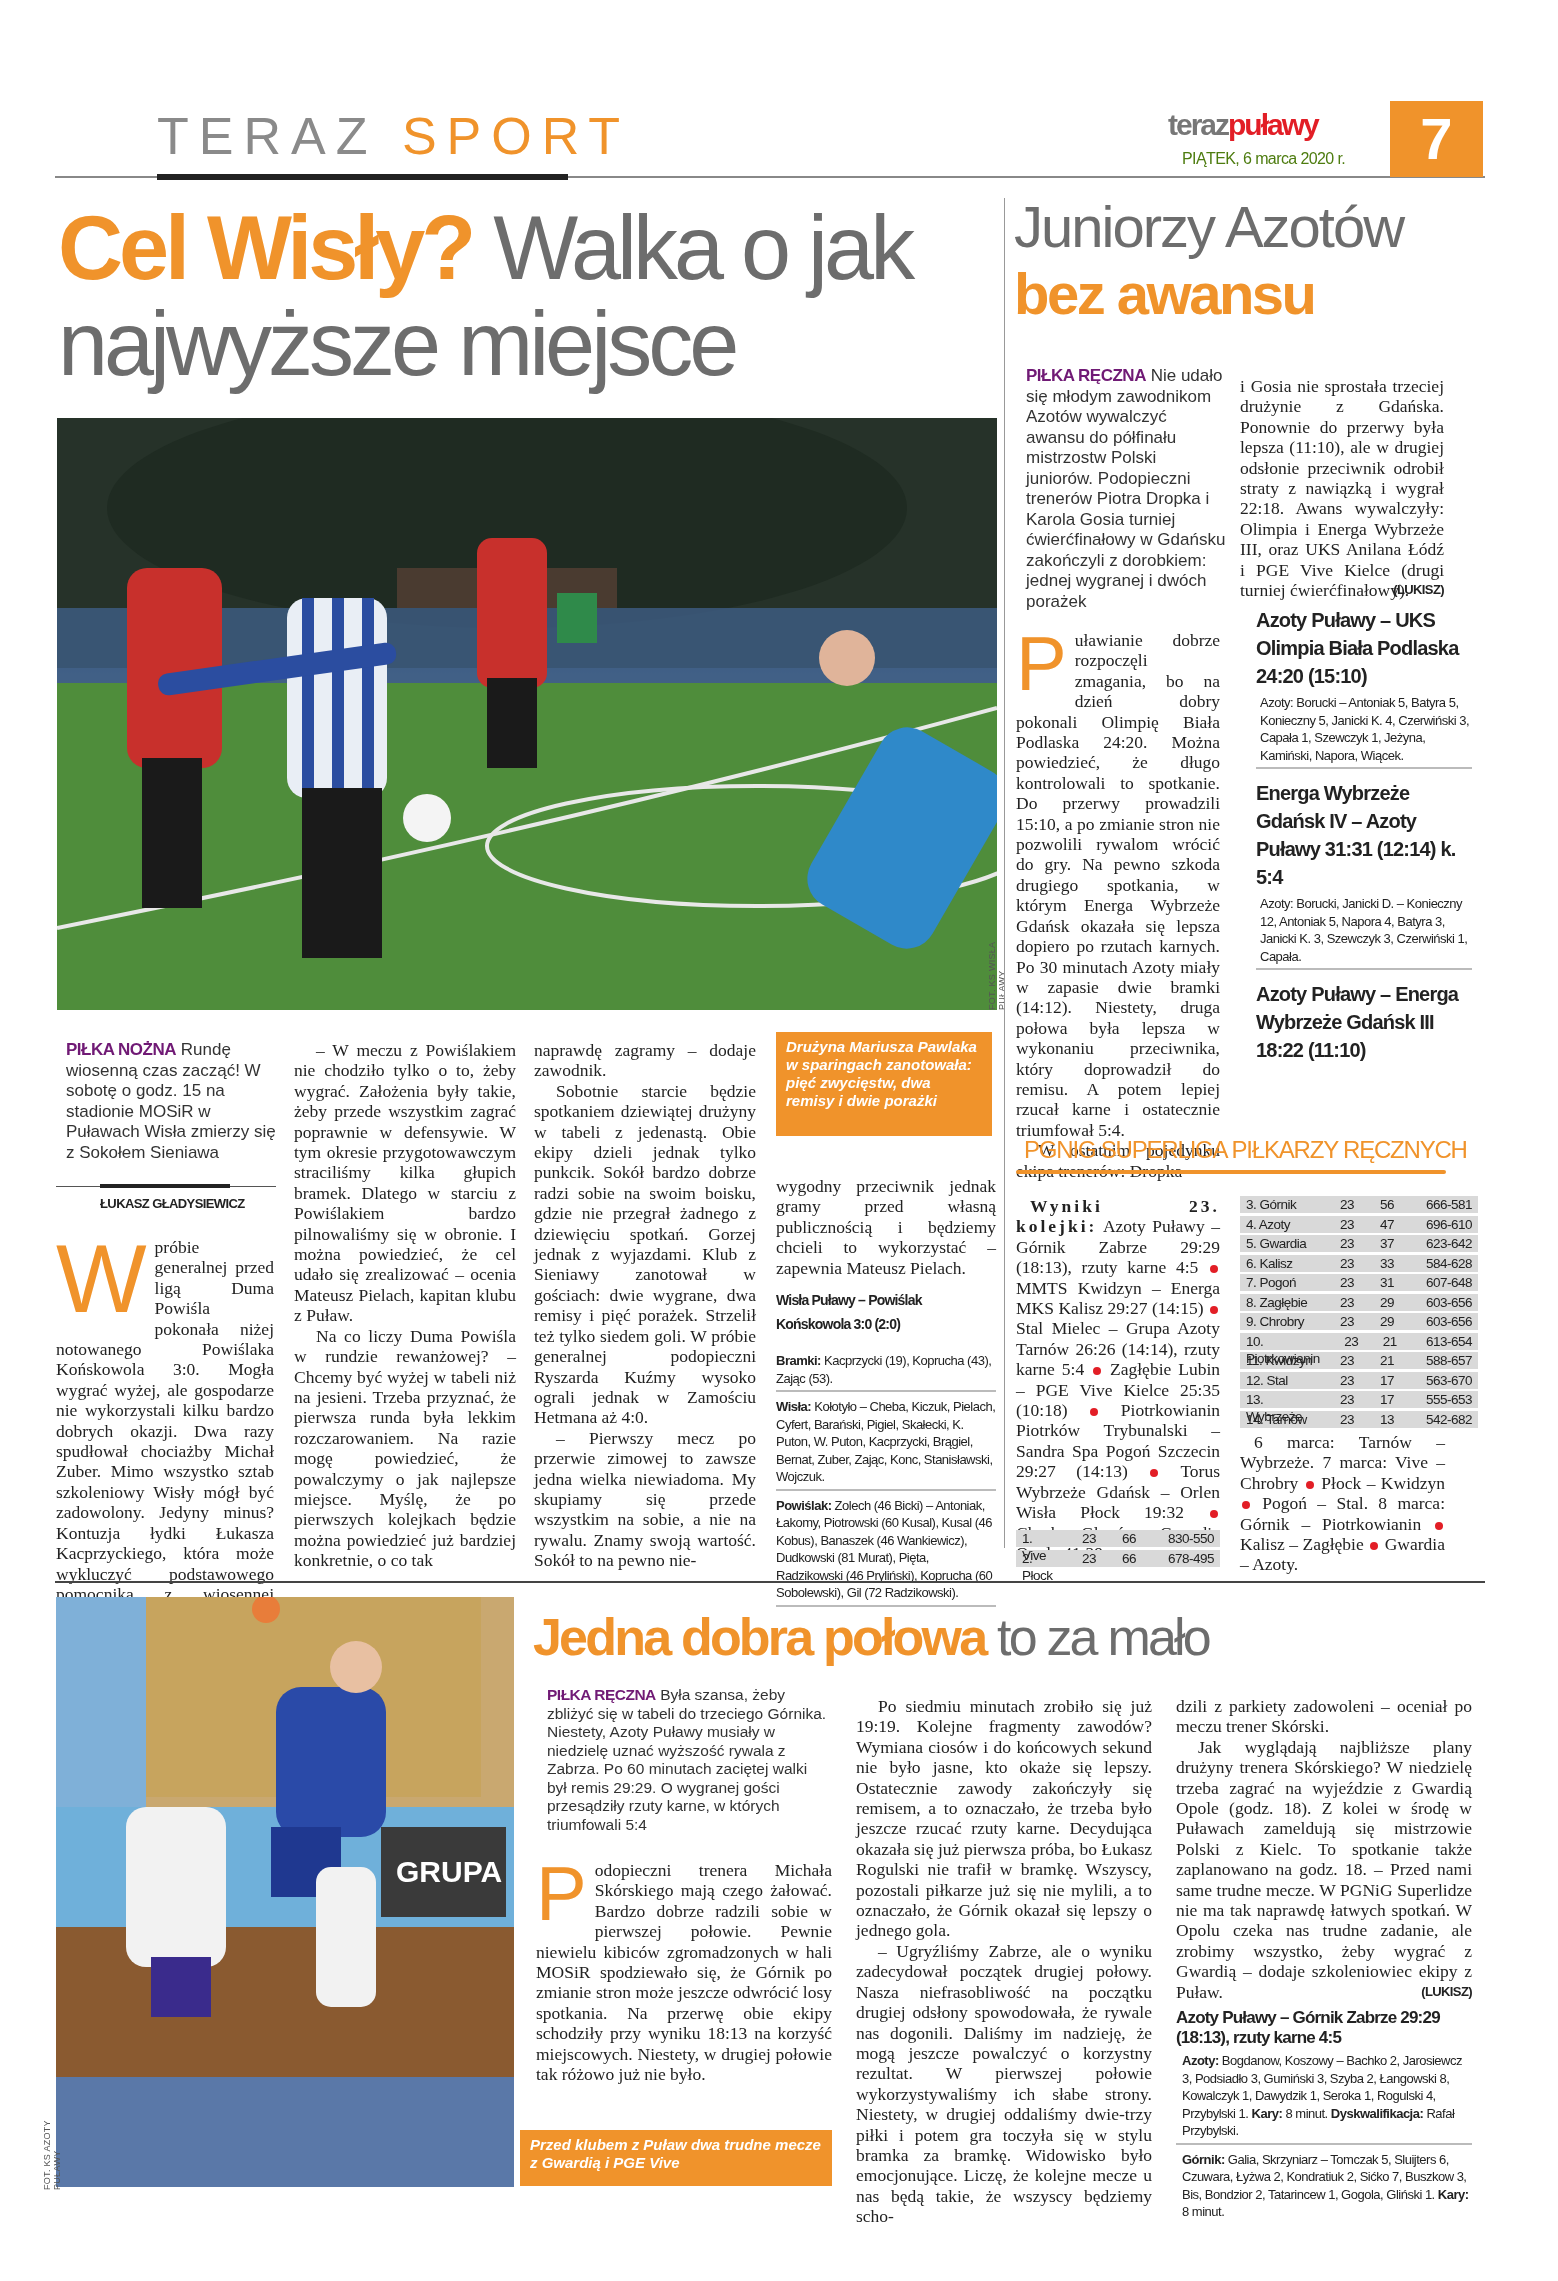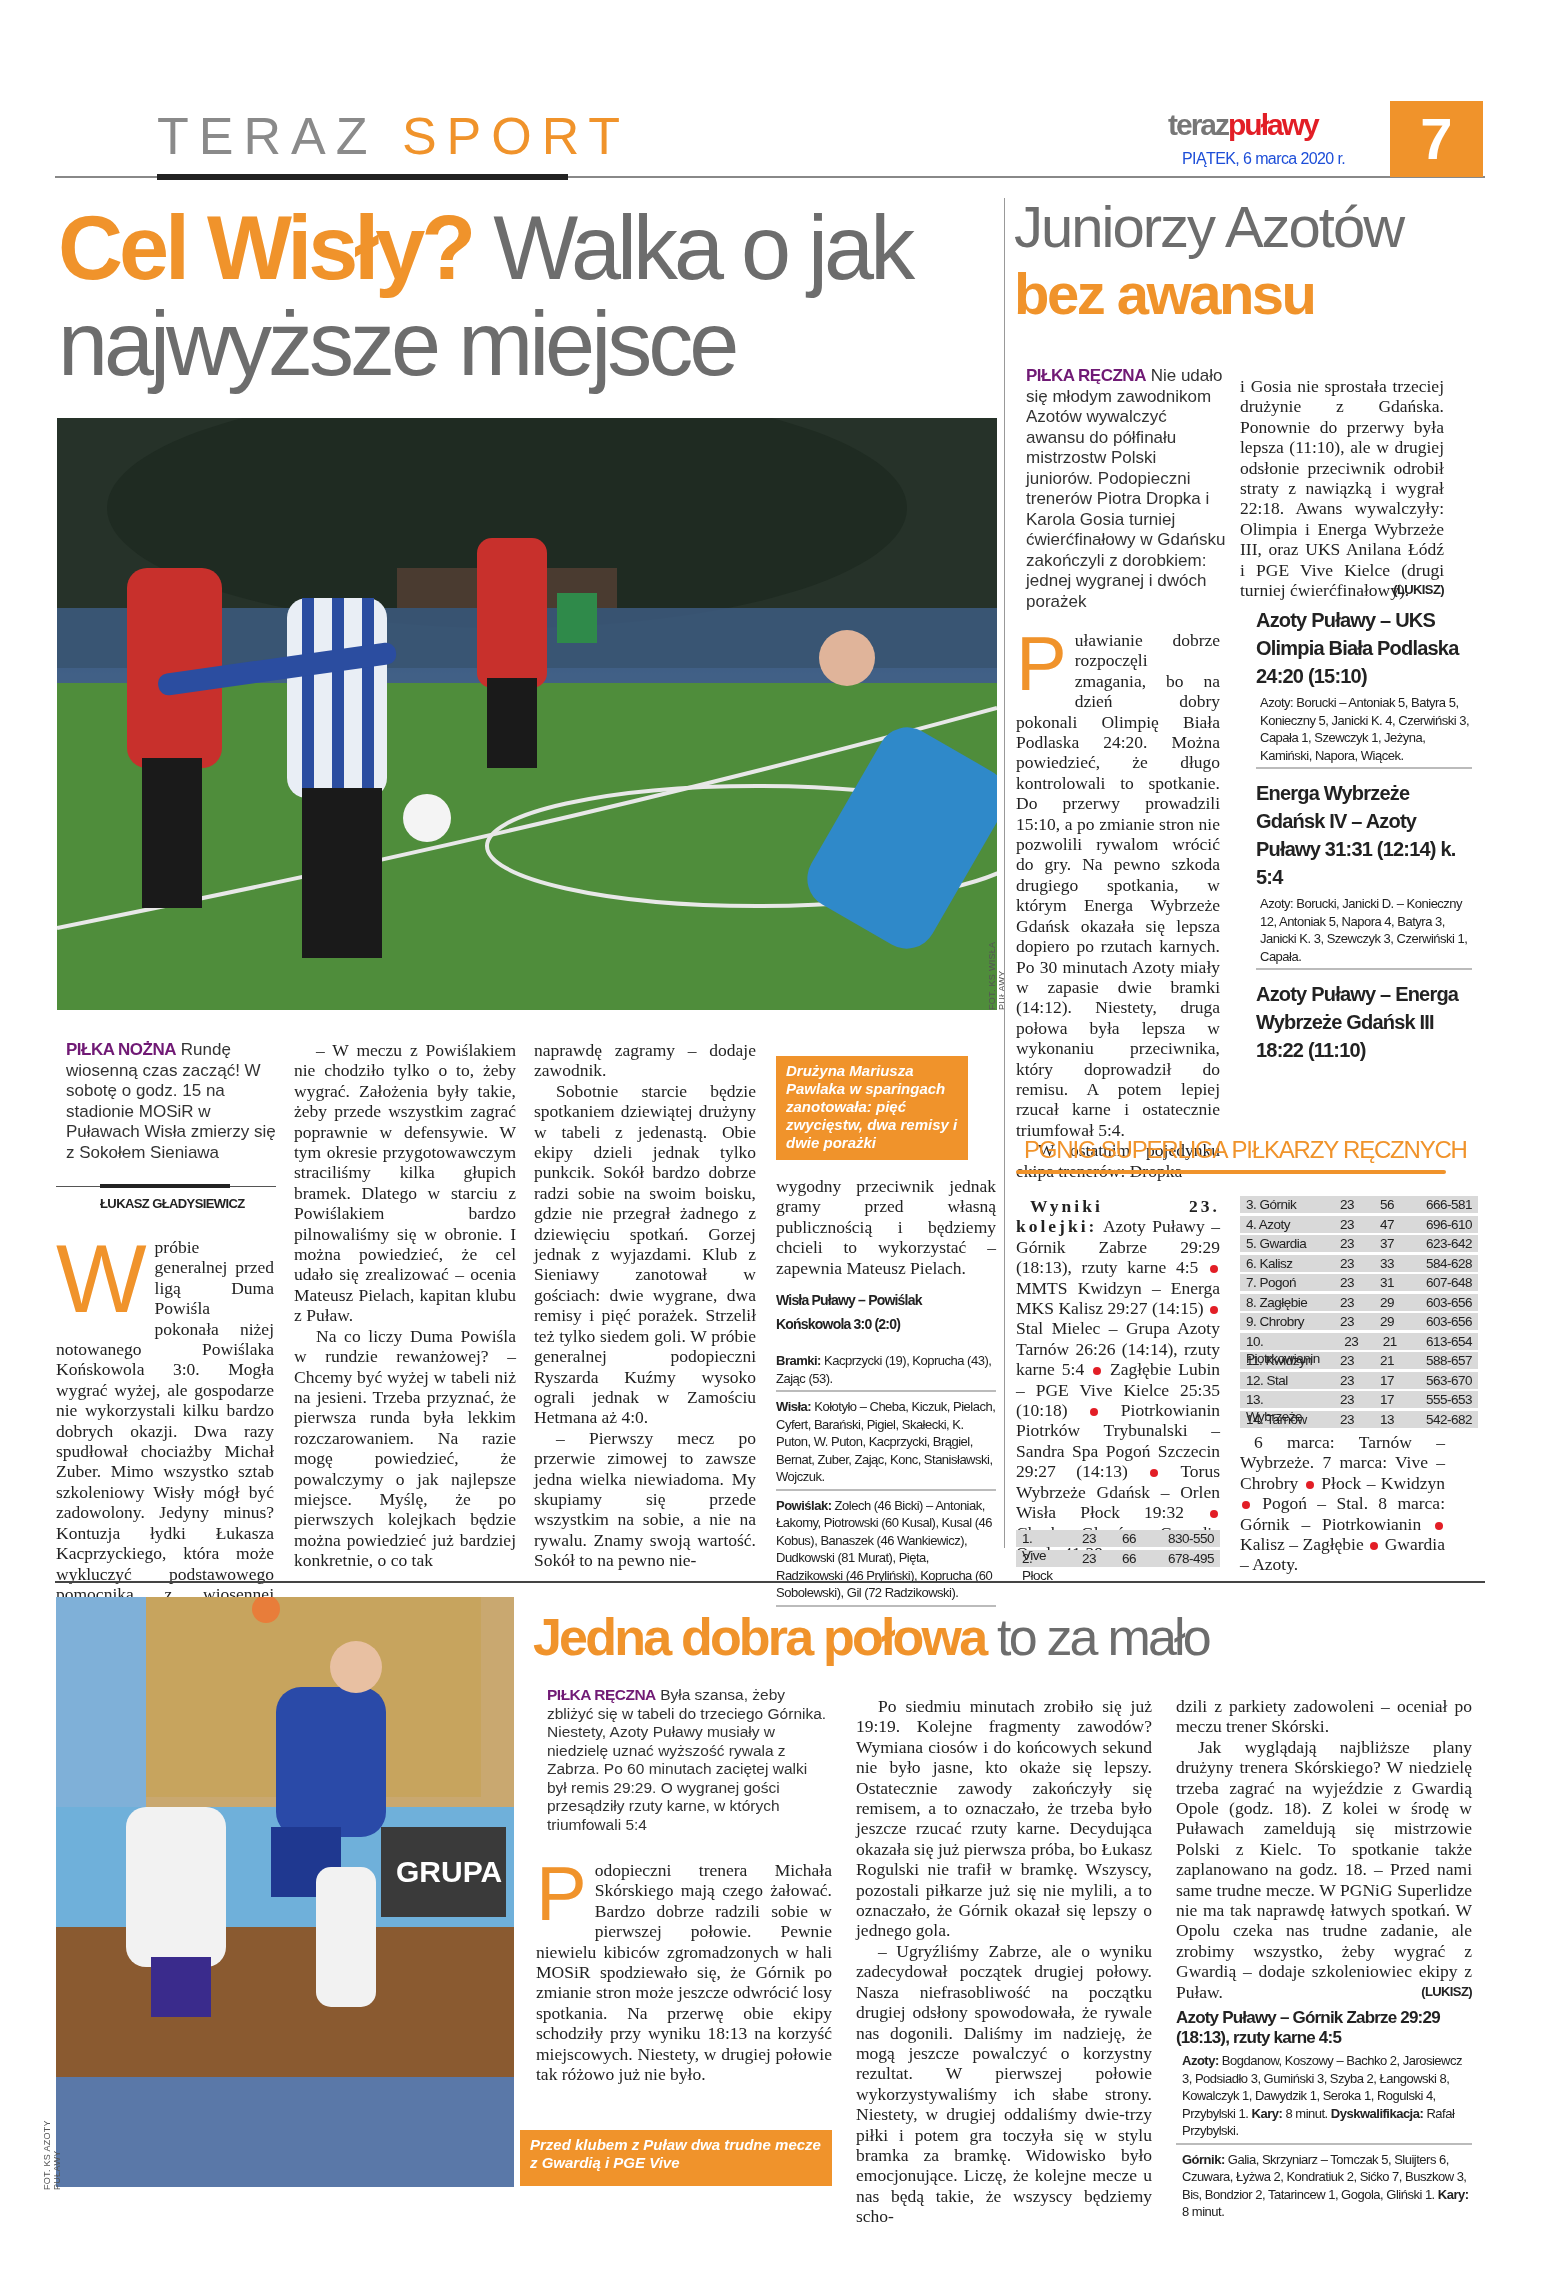--- a/index.html
+++ b/index.html
@@ -33,21 +33,21 @@
 <div class="abs sans" style="left:157px;top:108px;font-size:52px;letter-spacing:10px;font-weight:300;line-height:56px;">
   <span class="gray" style="color:#8a8a8a">TERAZ</span>
   <span class="orange">SPORT</span>
 </div>
 <div class="abs" style="left:55px;top:176px;width:1430px;height:2px;background:#888"></div>
 <div class="abs" style="left:157px;top:174px;width:411px;height:6px;background:#222"></div>
 
 <div class="abs sans" style="left:1168px;top:108px;font-size:30px;font-weight:bold;letter-spacing:-2px;line-height:34px">
   <span style="color:#777">teraz</span><span style="color:#e21e26">puławy</span>
 </div>
-<div class="abs sans" style="left:1182px;top:150px;font-size:16px;letter-spacing:-0.6px;color:#1d4ed8">PIĄTEK, 6 marca 2020 r.</div>
+<div class="abs sans" style="left:1182px;top:150px;font-size:16px;letter-spacing:-0.6px;color:#4d7c0f">PIĄTEK, 6 marca 2020 r.</div>
 <div class="abs sans" style="left:1390px;top:101px;width:93px;height:76px;background:#f0932b;color:#fff;font-size:58px;font-weight:bold;text-align:center;line-height:76px">7</div>
 
 <div class="abs sans" style="left:58px;top:200px;width:940px;font-size:90px;line-height:96px;letter-spacing:-4px">
   <span class="orange" style="font-weight:bold">Cel Wisły?</span>
   <span class="gray" style="font-weight:300">Walka o jak najwyższe miejsce</span>
 </div>
 
 <div class="abs photo" style="left:57px;top:418px;width:940px;height:592px;background:linear-gradient(180deg,#2f3b33 0%,#2d3a35 30%,#3b5b7a 38%,#4c6a88 44%,#5a8a46 48%,#4f8a3a 60%,#5a9540 100%)" aria-label="Mecz piłkarski: zawodnik w biało-niebieskiej koszulce Grupa Azoty strzela na bramkę">
   <svg width="940" height="592" viewBox="0 0 940 592">
     <rect x="0" y="0" width="940" height="250" fill="#263229"></rect>
@@ -92,21 +92,21 @@
   <p>– W meczu z Powiślakiem nie chodziło tylko o to, żeby wygrać. Założenia były takie, żeby przede wszystkim zagrać poprawnie w defensywie. W tym okresie przygotowawczym straciliśmy kilka głupich bramek. Dlatego w starciu z Powiślakiem bardzo pilnowaliśmy się w obronie. I można powiedzieć, że cel udało się zrealizować – ocenia Mateusz Pielach, kapitan klubu z Puław.</p>
   <p>Na co liczy Duma Powiśla w rundzie rewanżowej? – Chcemy być wyżej w tabeli niż na jesieni. Trzeba przyznać, że pierwsza runda była lekkim rozczarowaniem. Na razie mogę powiedzieć, że powalczymy o jak najlepsze miejsce. Myślę, że po pierwszych kolejkach będzie można powiedzieć już bardziej konkretnie, o co tak</p>
 </div>
 
 <div class="abs body-text" style="left:534px;top:1040px;width:222px">
   <p class="noind">naprawdę zagramy – dodaje zawodnik.</p>
   <p>Sobotnie starcie będzie spotkaniem dziewiątej drużyny w tabeli z jedenastą. Obie ekipy dzieli jednak tylko punkcik. Sokół bardzo dobrze radzi sobie na swoim boisku, gdzie nie przegrał żadnego z dziewięciu spotkań. Gorzej jednak z wyjazdami. Klub z Sieniawy zanotował w gościach: dwie wygrane, dwa remisy i pięć porażek. Strzelił też tylko siedem goli. W próbie generalnej podopieczni Ryszarda Kuźmy wysoko ograli jednak w Zamościu Hetmana aż 4:0.</p>
   <p>– Pierwszy mecz po przerwie zimowej to zawsze jedna wielka niewiadoma. My skupiamy się przede wszystkim na sobie, a nie na rywalu. Znamy swoją wartość. Sokół to na pewno nie-</p>
 </div>
 
-<div class="abs caption-box" style="left:776px;top:1056px;width:192px;height:104px">Drużyna Mariusza Pawlaka w sparingach zanotowała: pięć zwycięstw, dwa remisy i dwie porażki</div>
+<div class="abs caption-box" style="left:776px;top:1032px;width:216px;height:104px">Drużyna Mariusza Pawlaka w sparingach zanotowała: pięć zwycięstw, dwa remisy i dwie porażki</div>
 
 <div class="abs body-text" style="left:776px;top:1176px;width:220px">
   <p class="noind">wygodny przeciwnik jednak gramy przed własną publicznością i będziemy chcieli to wykorzystać – zapewnia Mateusz Pielach.</p>
 </div>
 <div class="abs" style="left:776px;top:1288px;width:220px">
   <div class="score-title" style="font-size:14px;line-height:24px;margin-bottom:16px">Wisła Puławy – Powiślak Końskowola 3:0 (2:0)</div>
   <div class="lineup"><b>Bramki:</b> <span>Kacprzycki (19), Koprucha (43), Zając (53).</span></div>
   <div class="lineup"><b>Wisła:</b> <span>Kołotyło – Cheba, Kiczuk, Pielach, Cyfert, Barański, Pigiel, Skałecki, K. Puton, W. Puton, Kacprzycki, Brągiel, Bernat, Zuber, Zając, Konc, Stanisławski, Wojczuk.</span></div>
   <div class="lineup"><b>Powiślak:</b> <span>Zolech (46 Bicki) – Antoniak, Łakomy, Piotrowski (60 Kusal), Kusal (46 Kobus), Banaszek (46 Wankiewicz), Dudkowski (81 Murat), Pięta, Radzikowski (46 Pryliński), Koprucha (60 Sobolewski), Gil (72 Radzikowski).</span></div>
 </div>

